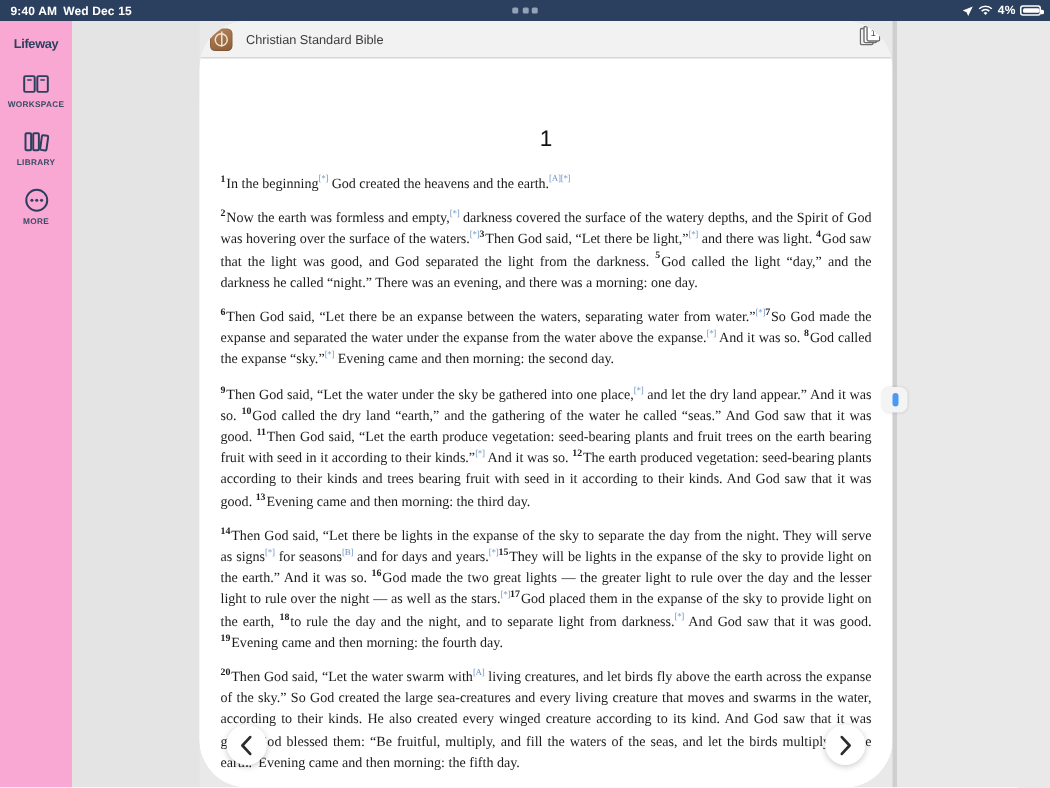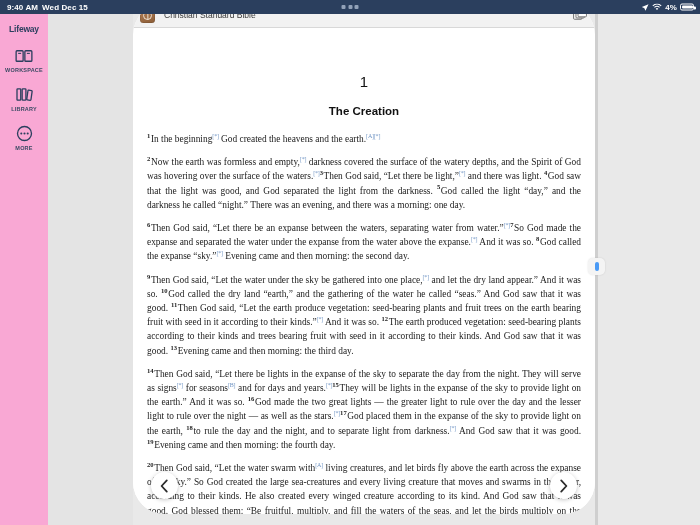--- a/index.html
+++ b/index.html
@@ -53,21 +53,21 @@
   }
 
   
   .gutter{
     position:absolute; left:48px; top:14px; width:85px; height:511px;
     background:#e4e4e4; z-index:10;
   }
 
   
   .appwin{
-    position:absolute; left:133px; top:3px; width:462px; height:511px;
+    position:absolute; left:133px; top:14px; width:462px; height:511px;
     background:#ffffff; z-index:25; overflow:hidden;border-radius:32px;
   }
   
   .tabbar{
     height:25px; background:#f2f2f2; border-bottom:1px solid #d8d8d8;
     display:flex; align-items:center; padding:0 7px; position:relative;
   }
   .appicon{
     width:15px; height:15px; border-radius:3.5px;
     background:linear-gradient(160deg,#b9855b,#8a5c36);
@@ -237,21 +237,20 @@
           <rect x="3.2" y="1.8" width="9" height="11.5" rx="1" fill="#fff" stroke="#6d6d6d" stroke-width="1"></rect>
           <rect x="5.4" y="0.6" width="9" height="11.5" rx="1" fill="#fff" stroke="#6d6d6d" stroke-width="1"></rect>
           <text x="9.9" y="8.6" font-size="6.5" fill="#4a4a4a" text-anchor="middle" font-family="Liberation Sans, sans-serif">1</text>
         </svg>
       </span>
     </div>
 
 
     <div class="reader">
       <div class="ch-num">1</div>
-      <div class="sec-head">The Creation</div>
       <div class="body" id="verse-body">
           <p><span class="vn">1</span>In the beginning<span class="fn">[*]</span> God created the heavens and the earth.<span class="fn">[A][*]</span></p>
           <p><span class="vn">2</span>Now the earth was formless and empty,<span class="fn">[*]</span> darkness covered the surface of the watery depths, and the Spirit of God was hovering over the surface of the waters.<span class="fn">[*]</span><span class="vn">3</span>Then God said, “Let there be light,”<span class="fn">[*]</span> and there was light. <span class="vn">4</span>God saw that the light was good, and God separated the light from the darkness. <span class="vn">5</span>God called the light “day,” and the darkness he called “night.” There was an evening, and there was a morning: one day.</p>
           <p><span class="vn">6</span>Then God said, “Let there be an expanse between the waters, separating water from water.”<span class="fn">[*]</span><span class="vn">7</span>So God made the expanse and separated the water under the expanse from the water above the expanse.<span class="fn">[*]</span> And it was so. <span class="vn">8</span>God called the expanse “sky.”<span class="fn">[*]</span> Evening came and then morning: the second day.</p>
           <p><span class="vn">9</span>Then God said, “Let the water under the sky be gathered into one place,<span class="fn">[*]</span> and let the dry land appear.” And it was so. <span class="vn">10</span>God called the dry land “earth,” and the gathering of the water he called “seas.” And God saw that it was good. <span class="vn">11</span>Then God said, “Let the earth produce vegetation: seed-bearing plants and fruit trees on the earth bearing fruit with seed in it according to their kinds.”<span class="fn">[*]</span> And it was so. <span class="vn">12</span>The earth produced vegetation: seed-bearing plants according to their kinds and trees bearing fruit with seed in it according to their kinds. And God saw that it was good. <span class="vn">13</span>Evening came and then morning: the third day.</p>
           <p><span class="vn">14</span>Then God said, “Let there be lights in the expanse of the sky to separate the day from the night. They will serve as signs<span class="fn">[*]</span> for seasons<span class="fn">[B]</span> and for days and years.<span class="fn">[*]</span><span class="vn">15</span>They will be lights in the expanse of the sky to provide light on the earth.” And it was so. <span class="vn">16</span>God made the two great lights — the greater light to rule over the day and the lesser light to rule over the night — as well as the stars.<span class="fn">[*]</span><span class="vn">17</span>God placed them in the expanse of the sky to provide light on the earth, <span class="vn">18</span>to rule the day and the night, and to separate light from darkness.<span class="fn">[*]</span> And God saw that it was good. <span class="vn">19</span>Evening came and then morning: the fourth day.</p>
           <p><span class="vn">20</span>Then God said, “Let the water swarm with<span class="fn">[A]</span> living creatures, and let birds fly above the earth across the expanse of the sky.” So God created the large sea-creatures and every living creature that moves and swarms in the water, according to their kinds. He also created every winged creature according to its kind. And God saw that it was good. God blessed them: “Be fruitful, multiply, and fill the waters of the seas, and let the birds multiply on the earth.”Evening came and then morning: the fifth day.</p>
         </div>
 
       <div class="pgbtn prev">

